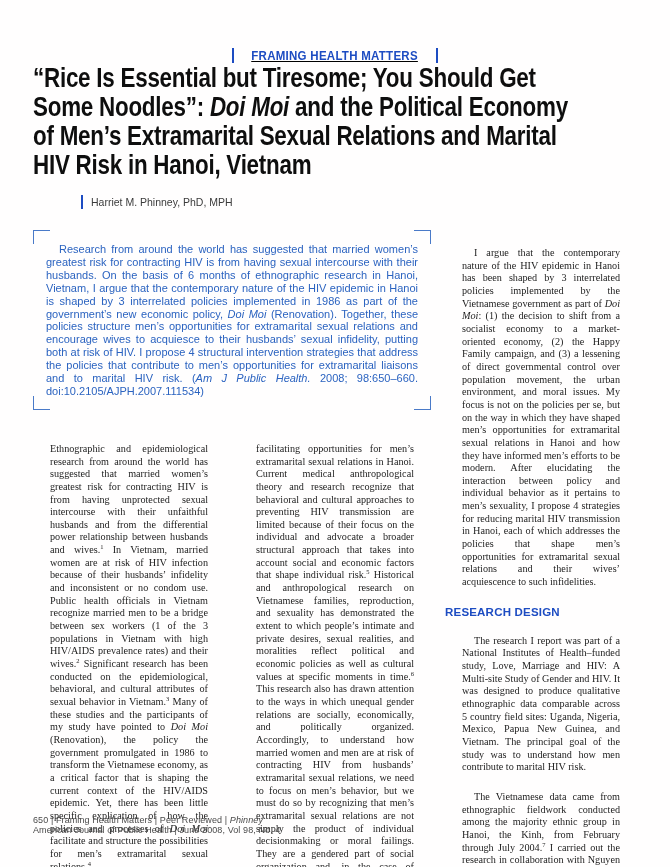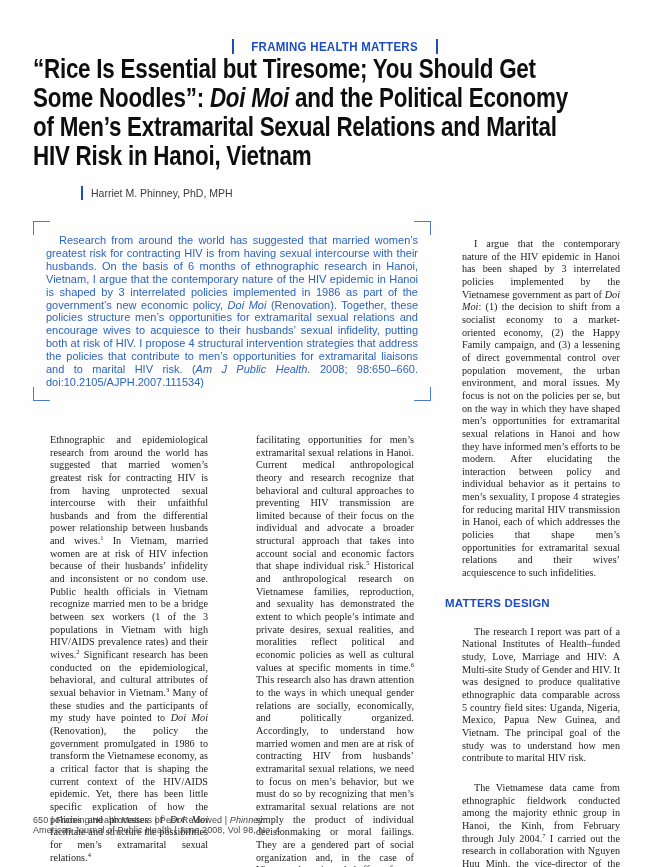--- a/index.html
+++ b/index.html
@@ -7,21 +7,21 @@
     position:relative;
     width:670px; height:867px;
     background:#fffefe;
     box-sizing:border-box;
     padding:30px 33px 0 33px;
     overflow:hidden;
     font-family:"Liberation Serif", serif;
   }
 
   
-  .eyebrow-row { display:flex; align-items:center; justify-content:center; gap:10px; margin-top:9px; }
+  .eyebrow-row { display:flex; align-items:center; justify-content:center; gap:10px; margin-top:18px;text-decoration:underline; }
   .eyebrow-bar { width:2px; height:15px; background:#1d4cc2; }
   .eyebrow-text {
     font-family:"Liberation Sans", sans-serif;
     font-weight:700; font-size:12.5px; color:#1d4cc2;
     letter-spacing:0.3px; transform:scaleX(0.92);
     white-space:nowrap;
   }
 
   
   .title-block { }
@@ -131,21 +131,21 @@
       <p>Ethnographic and epidemiological research from around the world has suggested that married women’s greatest risk for contracting HIV is from having unprotected sexual intercourse with their unfaithful husbands and from the differential power relationship between husbands and wives.<sup>1</sup> In Vietnam, married women are at risk of HIV infection because of their husbands’ infidelity and inconsistent or no condom use. Public health officials in Vietnam recognize married men to be a bridge between sex workers (1 of the 3 populations in Vietnam with high HIV/AIDS prevalence rates) and their wives.<sup>2</sup> Significant research has been conducted on the epidemiological, behavioral, and cultural attributes of sexual behavior in Vietnam.<sup>3</sup> Many of these studies and the participants of my study have pointed to <i>Doi Moi</i> (Renovation), the policy the government promulgated in 1986 to transform the Vietnamese economy, as a critical factor that is shaping the current context of the HIV/AIDS epidemic. Yet, there has been little specific explication of how the policies and processes of <i>Doi Moi</i> facilitate and structure the possibilities for men’s extramarital sexual relations.<sup>4</sup></p>
       <p class="indent"><i>Doi Moi</i> policies unintentionally contribute to marital HIV risk by silently condoning and</p>
     </div>
 
     <div class="col2 bodytext">
       <p>facilitating opportunities for men’s extramarital sexual relations in Hanoi. Current medical anthropological theory and research recognize that behavioral and cultural approaches to preventing HIV transmission are limited because of their focus on the individual and advocate a broader structural approach that takes into account social and economic factors that shape individual risk.<sup>5</sup> Historical and anthropological research on Vietnamese families, reproduction, and sexuality has demonstrated the extent to which people’s intimate and private desires, sexual realities, and moralities reflect political and economic policies as well as cultural values at specific moments in time.<sup>6</sup> This research also has drawn attention to the ways in which unequal gender relations are socially, economically, and politically organized. Accordingly, to understand how married women and men are at risk of contracting HIV from husbands’ extramarital sexual relations, we need to focus on men’s behavior, but we must do so by recognizing that men’s extramarital sexual relations are not simply the product of individual decisionmaking or moral failings. They are a gendered part of social organization and, in the case of Vietnam, the unintended effect of state policies.</p>
     </div>
 
     <div class="col3 bodytext">
       <p class="indent">I argue that the contemporary nature of the HIV epidemic in Hanoi has been shaped by 3 interrelated policies implemented by the Vietnamese government as part of <i>Doi Moi</i>: (1) the decision to shift from a socialist economy to a market-oriented economy, (2) the Happy Family campaign, and (3) a lessening of direct governmental control over population movement, the urban environment, and moral issues. My focus is not on the policies per se, but on the way in which they have shaped men’s opportunities for extramarital sexual relations in Hanoi and how they have informed men’s efforts to be modern. After elucidating the interaction between policy and individual behavior as it pertains to men’s sexuality, I propose 4 strategies for reducing marital HIV transmission in Hanoi, each of which addresses the policies that shape men’s opportunities for extramarital sexual relations and their wives’ acquiescence to such infidelities.</p>
-      <div class="section-heading">MATTERS DESIGN</div>
+      <div class="section-heading">RESEARCH DESIGN</div>
       <p class="indent">The research I report was part of a National Institutes of Health–funded study, Love, Marriage and HIV: A Multi-site Study of Gender and HIV. It was designed to produce qualitative ethnographic data comparable across 5 country field sites: Uganda, Nigeria, Mexico, Papua New Guinea, and Vietnam. The principal goal of the study was to understand how men contribute to marital HIV risk.</p>
       <p class="indent">The Vietnamese data came from ethnographic fieldwork conducted among the majority ethnic group in Hanoi, the Kinh, from February through July 2004.<sup>7</sup> I carried out the research in collaboration with Nguyen Huu Minh, the vice-director of the Institute of Sociology (IOS) at the Vietnamese Academy of Social Sciences in Hanoi.<sup>8</sup> The fieldwork</p>
     </div>
 
   </div>
 
   <div class="footer">
     <div>650  |  Framing Health Matters  |  Peer Reviewed  |  <i>Phinney</i></div>
     <div>American Journal of Public Health  |  June 2008, Vol 98, No. 4</div>
   </div>

